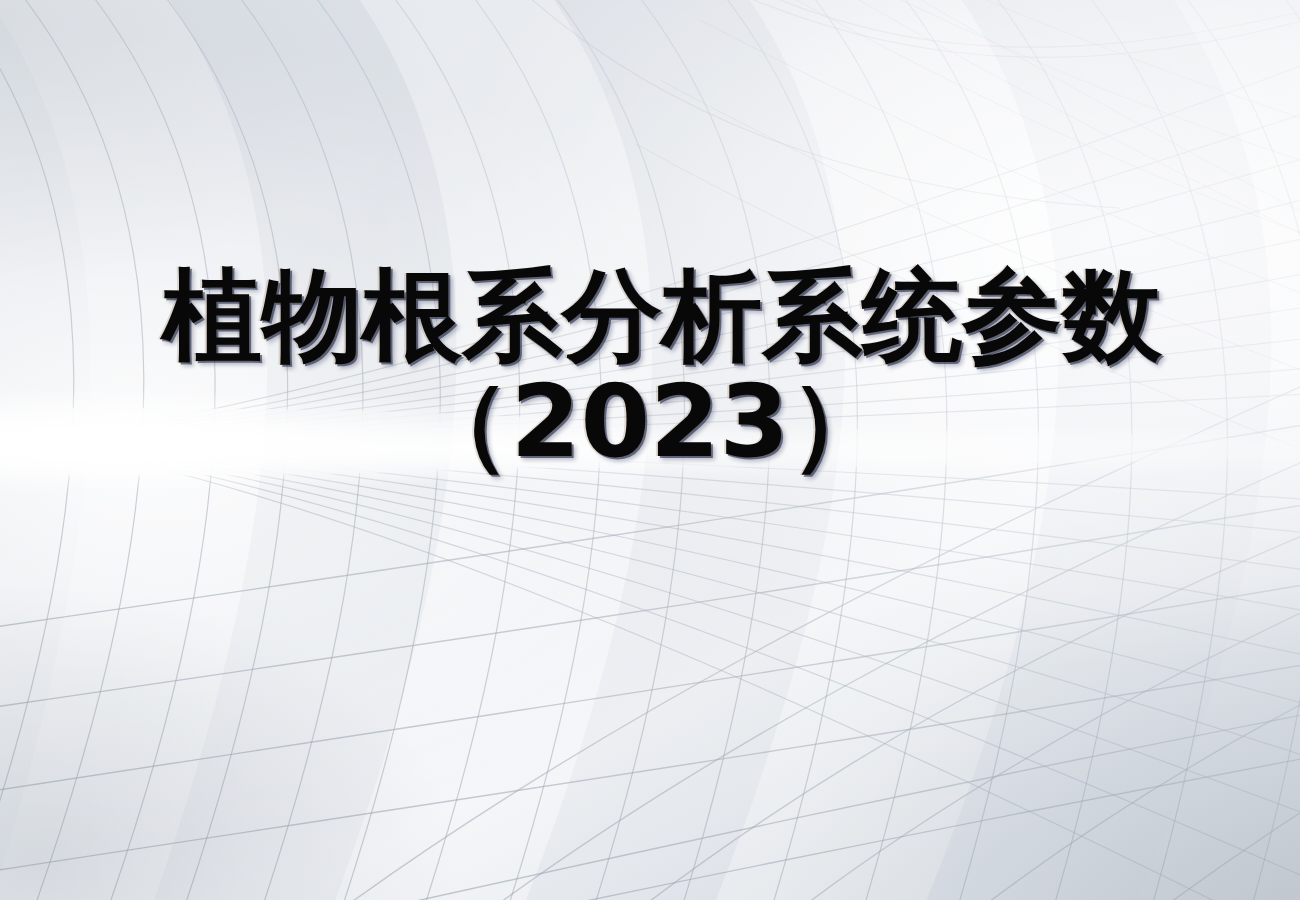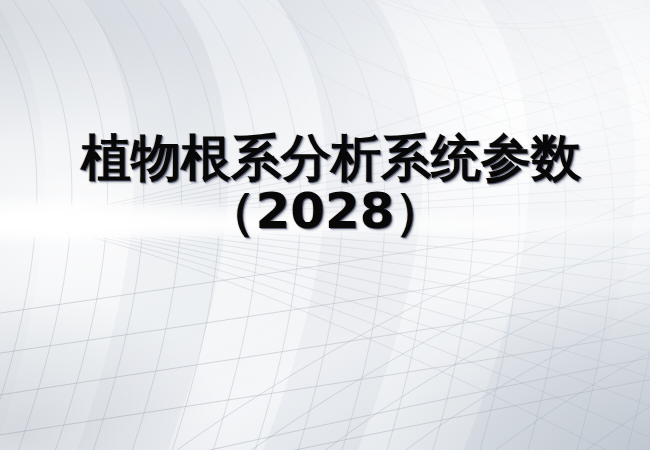--- a/index.html
+++ b/index.html
@@ -208,16 +208,16 @@
       <ellipse cx="55" cy="221" rx="330" ry="40" fill="url(#sheen)"></ellipse>
     </svg>
   </div>
 
   <div class="bg-layer bg-vignette"></div>
 
   <div class="bg-layer bg-streak"></div>
 
   <div class="title-block">
     <div class="title-line title-line-1">植物根系分析系统参数</div>
-    <div class="title-line title-line-2">（2028）</div>
+    <div class="title-line title-line-2">（2023）</div>
   </div>
 
 </div>
 
 </body></html>

